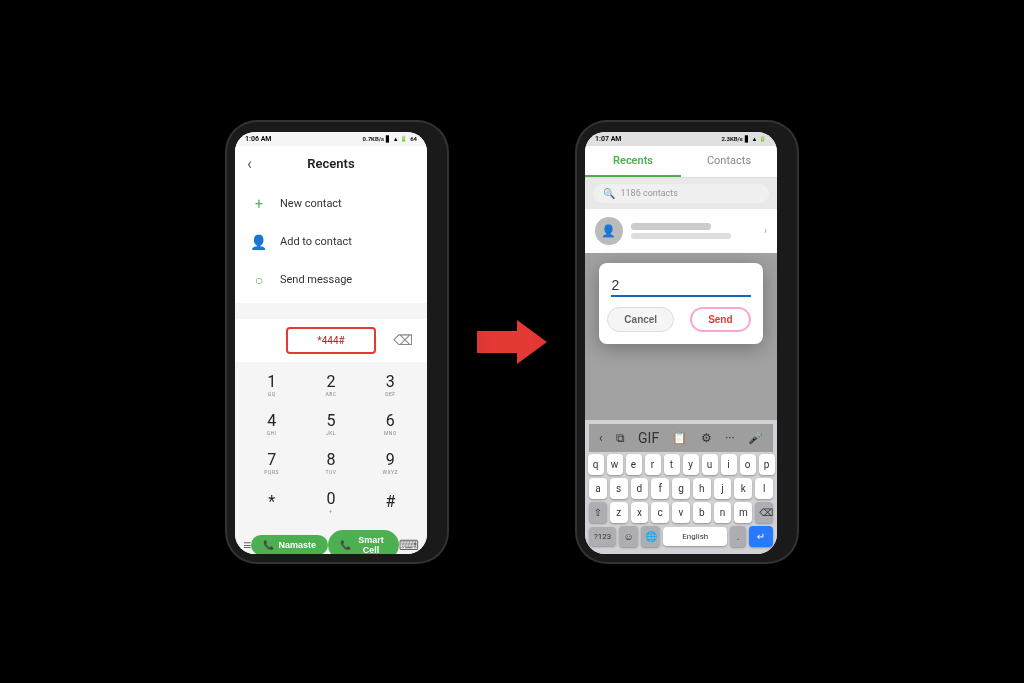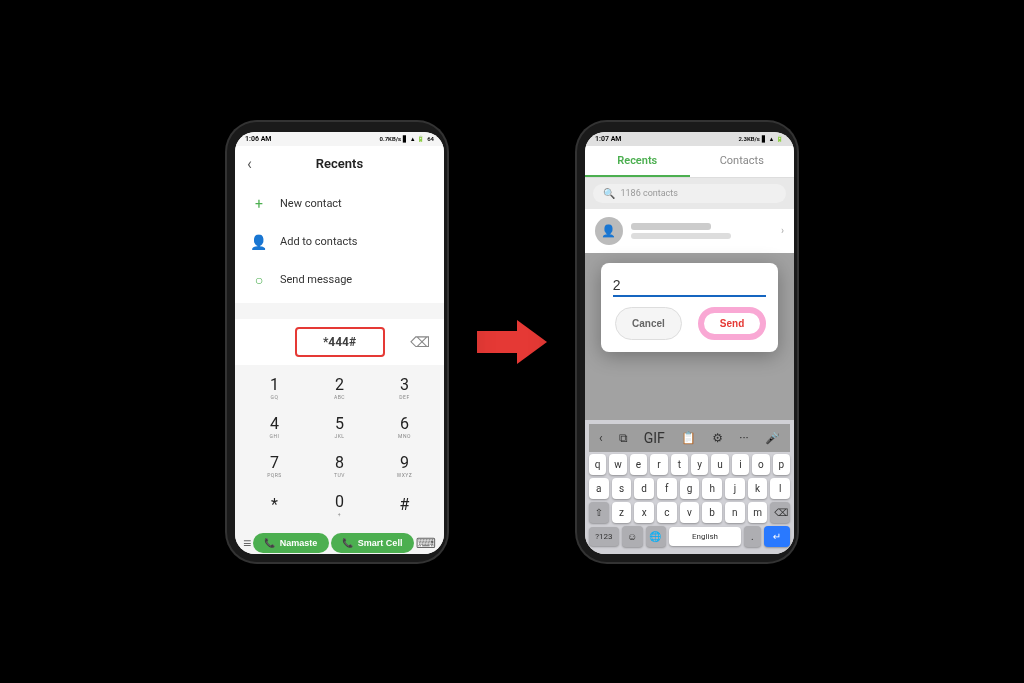--- a/index.html
+++ b/index.html
@@ -29,21 +29,21 @@
       border-radius: 30px;
       position: relative;
       box-shadow: 0 0 0 2px #333, 0 10px 40px rgba(0,0,0,0.8);
       overflow: hidden;
       display: flex;
       flex-direction: column;
     }
     .phone-screen {
       flex: 1;
       background: #fff;
-      margin: 10px 3px 8px 8px;
+      margin: 10px 20px 8px 8px;
       border-radius: 20px;
       overflow: hidden;
       display: flex;
       flex-direction: column;
     }
     
     .status-bar {
       background: #fff;
       padding: 3px 10px;
       display: flex;
@@ -122,23 +122,23 @@
       padding: 8px 12px;
       display: flex;
       align-items: center;
       justify-content: center;
       position: relative;
     }
     .dial-input-box {
       border: 2px solid #e53935;
       border-radius: 4px;
       padding: 6px 12px;
-      font-size: 12px;
-      color: #404040;
-      font-weight: 700;
+      font-size: 10px;
+      color: #b91c1c;
+      font-weight: 400;
       min-width: 90px;
       text-align: center;
     }
     .backspace-btn {
       position: absolute;
       right: 14px;
       color: #888;
       font-size: 14px;
     }
     
@@ -327,21 +327,21 @@
       border: 1px solid #ddd;
     }
     .dialog-btn.cancel {
       background: #f5f5f5;
       color: #666;
       border: 1px solid #ddd;
     }
     .dialog-btn.send {
       background: #fff;
       color: #e53935;
-      border: 6px solid #f9a8d4;
+      border: 2px solid #f9a8d4;
     }
     
     .keyboard {
       background: #d1d1d6;
       padding: 4px;
     }
     .keyboard-toolbar {
       background: #9e9e9e;
       display: flex;
       align-items: center;
@@ -411,21 +411,21 @@
         <span class="header-title">Recents</span>
       </div>
 
       <div class="menu-section">
         <div class="menu-item">
           <div class="menu-icon">+</div>
           <span class="menu-text">New contact</span>
         </div>
         <div class="menu-item">
           <div class="menu-icon">👤</div>
-          <span class="menu-text">Add to contacts</span>
+          <span class="menu-text">Add to contact</span>
         </div>
         <div class="menu-item">
           <div class="menu-icon">○</div>
           <span class="menu-text">Send message</span>
         </div>
       </div>
 
       <div class="divider"></div>
 
       <div class="dial-input-container">

